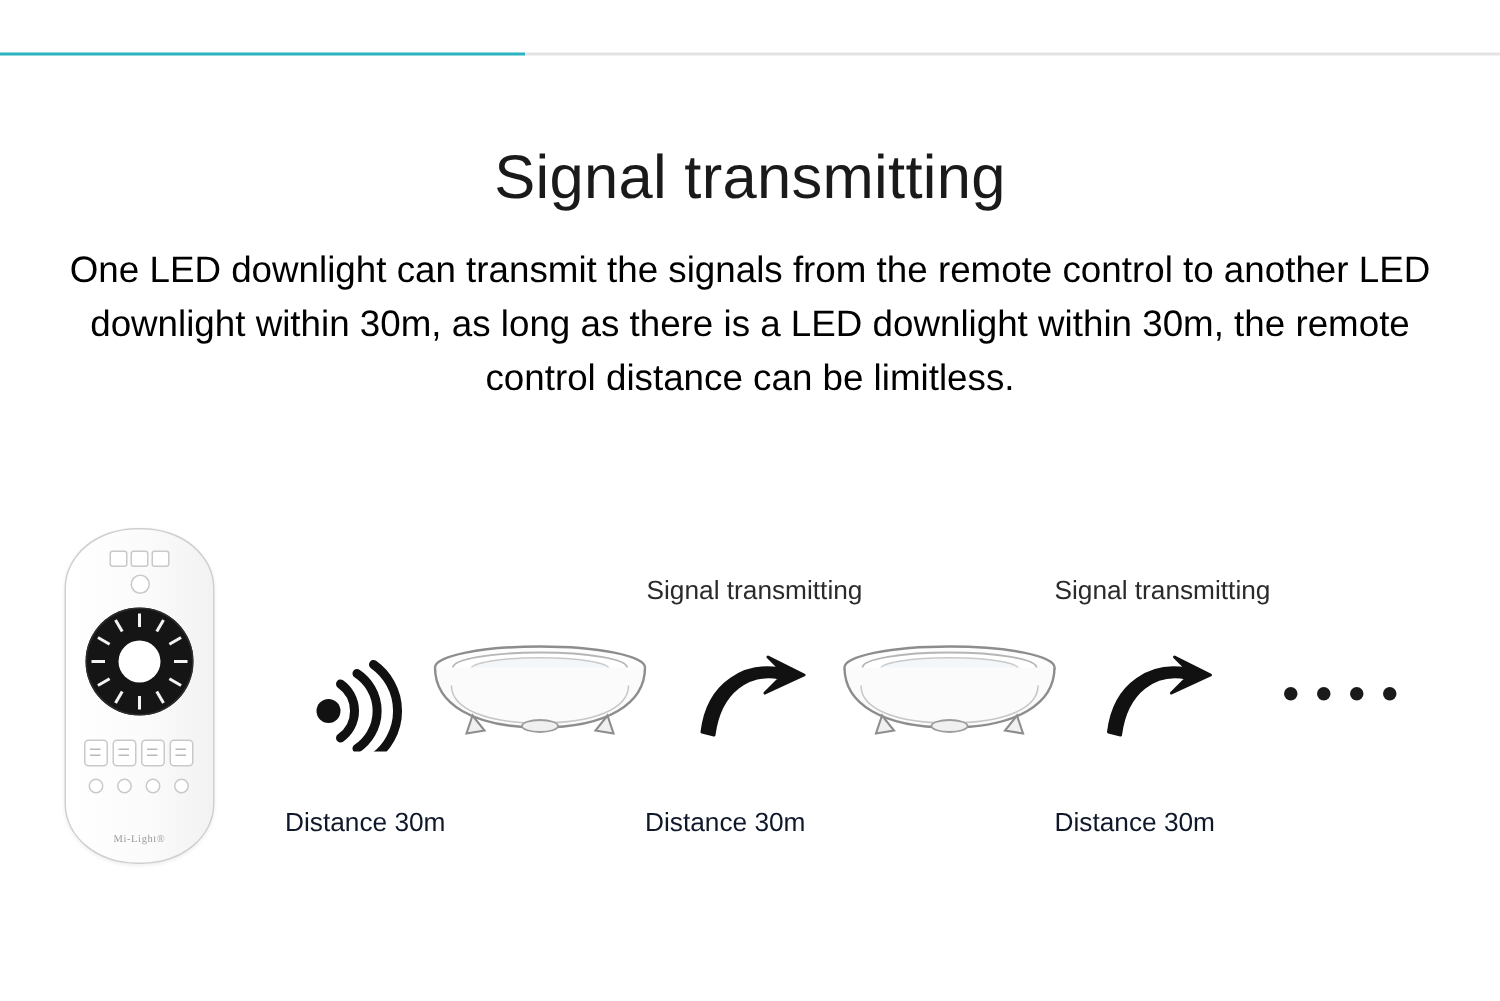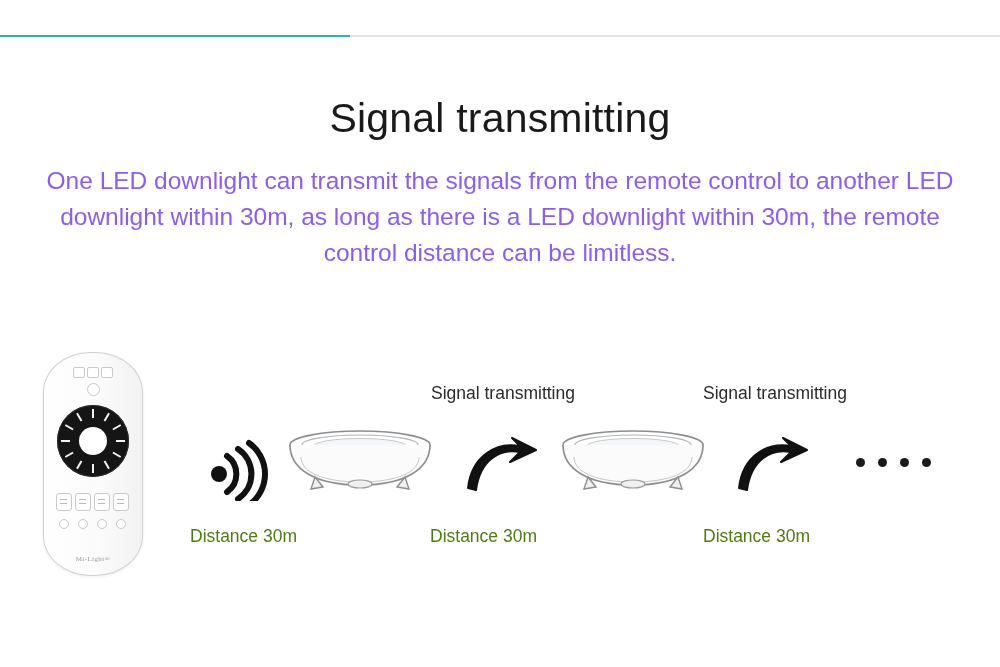--- a/index.html
+++ b/index.html
@@ -55,21 +55,21 @@
   }
 
   .subtitle {
     position: absolute;
     top: 163px;
     left: 22px;
     width: 956px;
     text-align: center;
     font-size: 24.5px;
     line-height: 36px;
-    color: #8b5cf6;
+    color: #000000;
     font-weight: 400;
   }
 
   
   .remote {
     position: absolute;
     left: 43px;
     top: 352px;
     width: 98px;
     height: 222px;
@@ -199,22 +199,23 @@
   
   .label-top {
     position: absolute;
     font-size: 17.5px;
     color: #2a2a2a;
     white-space: nowrap;
   }
   .label-bottom {
     position: absolute;
     font-size: 17.5px;
-    color: #4d7c0f;
+    color: #0f172a;
     white-space: nowrap;
+    margin-top: 12px;
   }
 
   
   .waves {
     position: absolute;
     width: 70px;
     height: 70px;
   }
   .waves svg { display: block; }
 

